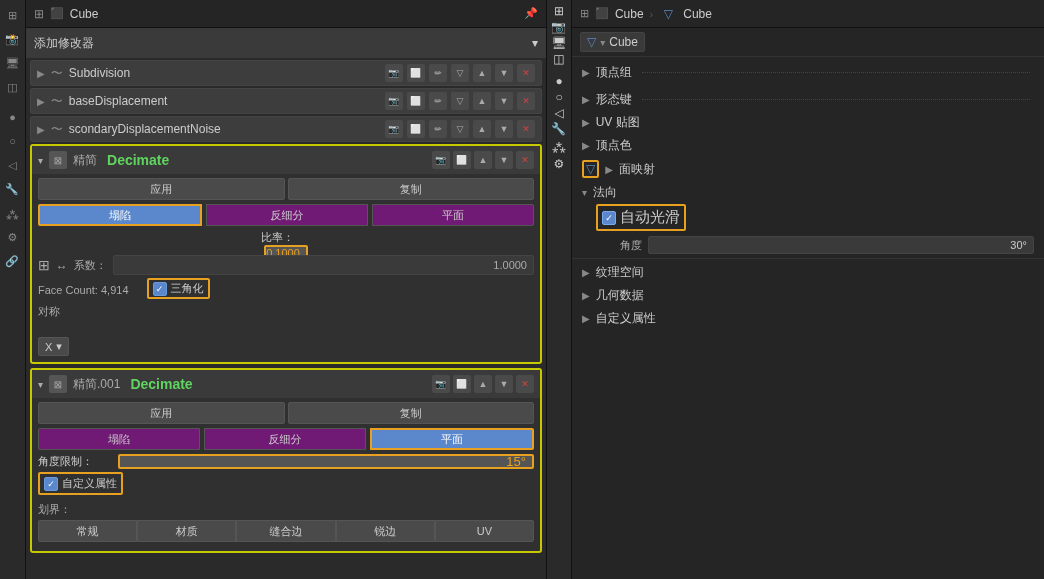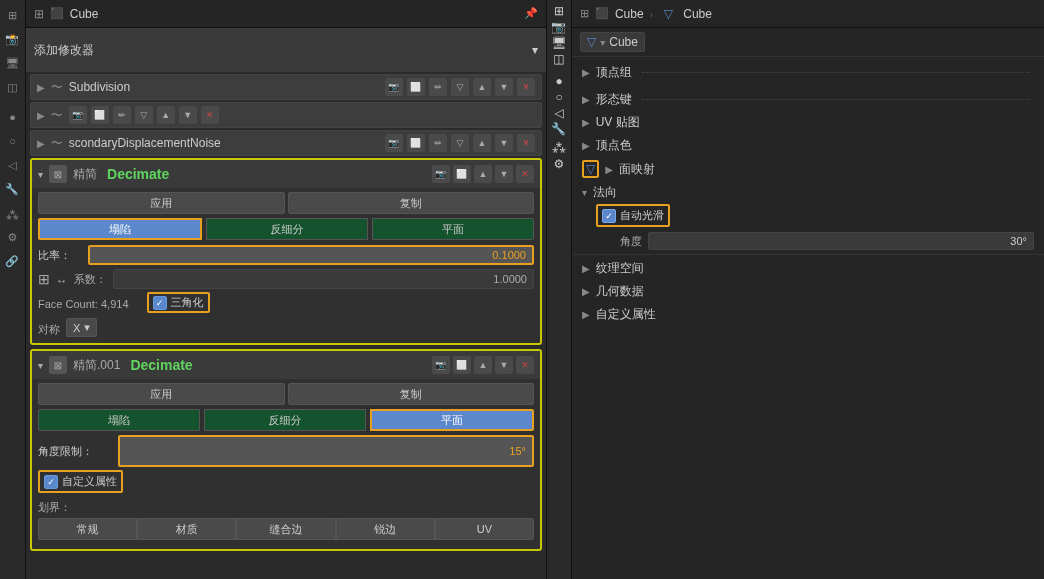--- a/index.html
+++ b/index.html
@@ -66,21 +66,21 @@
     }
 
     
     .add-modifier-bar {
       background: #3a3a3a;
       padding: 6px 8px;
       display: flex;
       align-items: center;
       justify-content: space-between;
       cursor: pointer;
-      height: 44px;
+      height: 30px;
     }
     .add-modifier-bar span {
       color: #cccccc;
       font-size: 12px;
     }
 
     
     .modifier-list {
       display: flex;
       flex-direction: column;
@@ -200,21 +200,21 @@
     }
 
     .mod-mode-row {
       display: flex;
       gap: 4px;
       margin-bottom: 4px;
     }
     .mod-mode-btn {
       flex: 1;
       height: 22px;
-      background: #14532d;
+      background: #701a75;
       border: 1px solid #555;
       display: flex;
       align-items: center;
       justify-content: center;
       cursor: pointer;
       color: #cccccc;
       font-size: 11px;
     }
     .mod-mode-btn.active {
       background: #5b88cc;
@@ -222,20 +222,21 @@
       color: #fff;
     }
     .mod-mode-btn:first-child { border-radius: 2px 0 0 2px; }
     .mod-mode-btn:last-child { border-radius: 0 2px 2px 0; }
 
     .mod-ratio-row {
       display: flex;
       align-items: center;
       margin-bottom: 3px;
       height: 22px;
+      flex-direction: column;
     }
     .mod-ratio-label {
       width: 50px;
       color: #cccccc;
       font-size: 11px;
     }
     .mod-ratio-input {
       flex: 1;
       height: 20px;
       background: #555;
@@ -310,22 +311,23 @@
       font-size: 9px;
       color: white;
     }
     .mod-checkbox-label {
       color: #cccccc;
       font-size: 11px;
     }
 
     .sym-row {
       display: flex;
-      align-items: flex-end;
-      gap: 6px;
+      align-items: flex-start;
+      gap: 18px;
+      flex-direction: column;
     }
     .sym-label { color: #aaa; font-size: 11px; }
     .sym-dropdown {
       display: flex;
       align-items: center;
       background: #4a4a4a;
       border: 1px solid #555;
       border-radius: 2px;
       padding: 2px 6px;
       gap: 4px;
@@ -343,30 +345,30 @@
     }
 
     .angle-row {
       display: flex;
       align-items: center;
       margin-bottom: 3px;
     }
     .angle-label { width: 80px; color: #ccc; font-size: 11px; }
     .angle-input {
       flex: 1;
-      height: 32px;
+      height: 15px;
       background: #555;
       border: 2px solid #e8a020;
       border-radius: 2px;
       display: flex;
       align-items: center;
       justify-content: flex-end;
       padding-right: 6px;
       color: #e8a020;
-      font-size: 11px;
+      font-size: 13px;
     }
 
     .boundary-checkbox-row {
       display: flex;
       align-items: center;
       gap: 4px;
       margin-bottom: 3px;
       border: 2px solid #e8a020;
       padding: 2px 4px;
       border-radius: 2px;
@@ -460,21 +462,21 @@
       align-items: center;
       gap: 4px;
       padding: 2px 4px;
       border: 2px solid #e8a020;
       border-radius: 2px;
       display: inline-flex;
       margin-left: 4px;
     }
     .auto-smooth-label {
       color: #cccccc;
-      font-size: 11px;
+      font-size: 15px;
     }
 
     .angle-display-row {
       display: flex;
       align-items: center;
       padding: 2px 10px;
       gap: 6px;
     }
     .angle-display-label {
       color: #aaa;
@@ -572,20 +574,21 @@
         <div class="mod-btn-small">▽</div>
         <div class="mod-btn-small">▲</div>
         <div class="mod-btn-small">▼</div>
         <div class="mod-btn-small" style="color:#cc4444;">✕</div>
       </div>
     </div>
 
     <div class="modifier-row">
       <span class="mod-arrow">▶</span>
       <span class="mod-icon">〜</span>
+      <span class="mod-name">baseDisplacement</span>
       <div class="mod-actions">
         <div class="mod-btn-small">📷</div>
         <div class="mod-btn-small">⬜</div>
         <div class="mod-btn-small">✏</div>
         <div class="mod-btn-small">▽</div>
         <div class="mod-btn-small">▲</div>
         <div class="mod-btn-small">▼</div>
         <div class="mod-btn-small" style="color:#cc4444;">✕</div>
       </div>
     </div>

